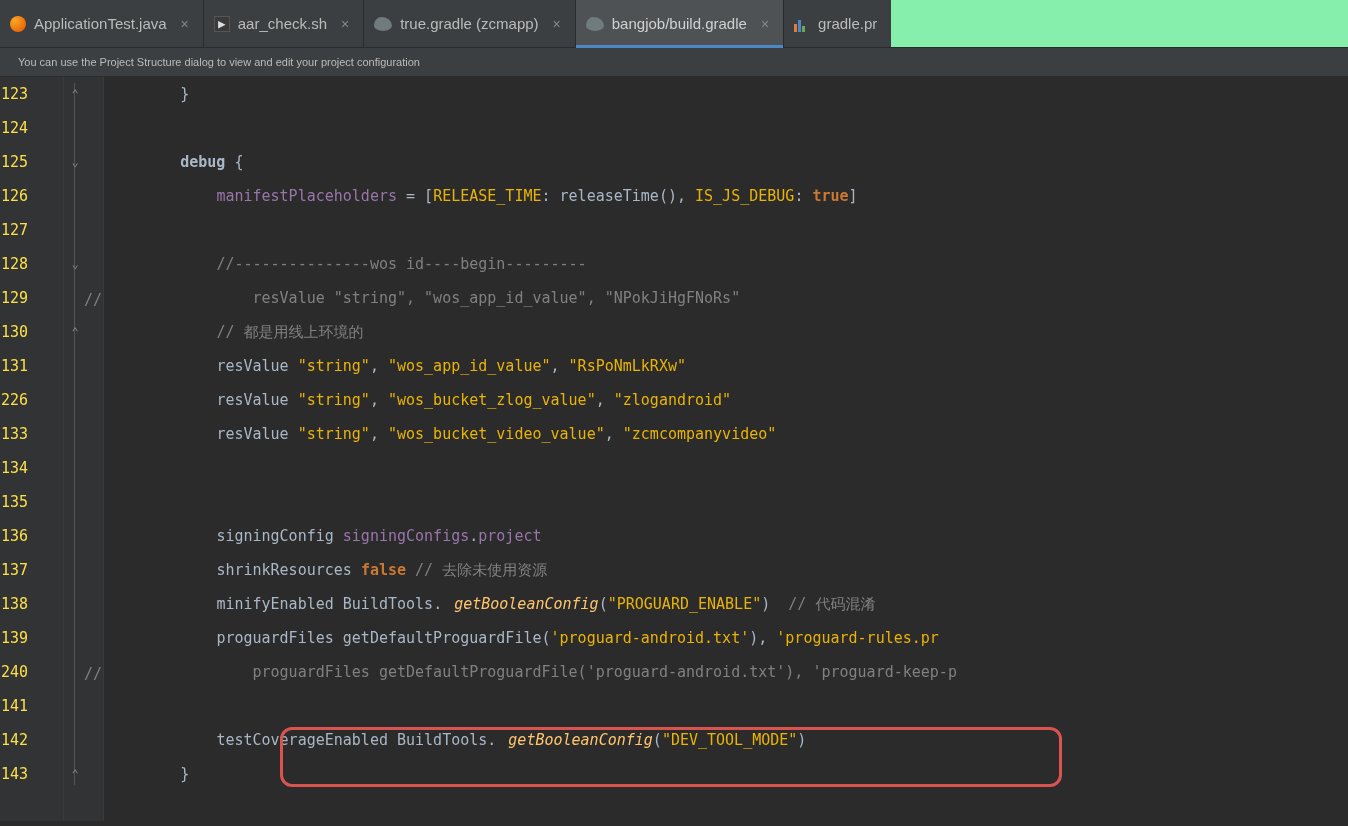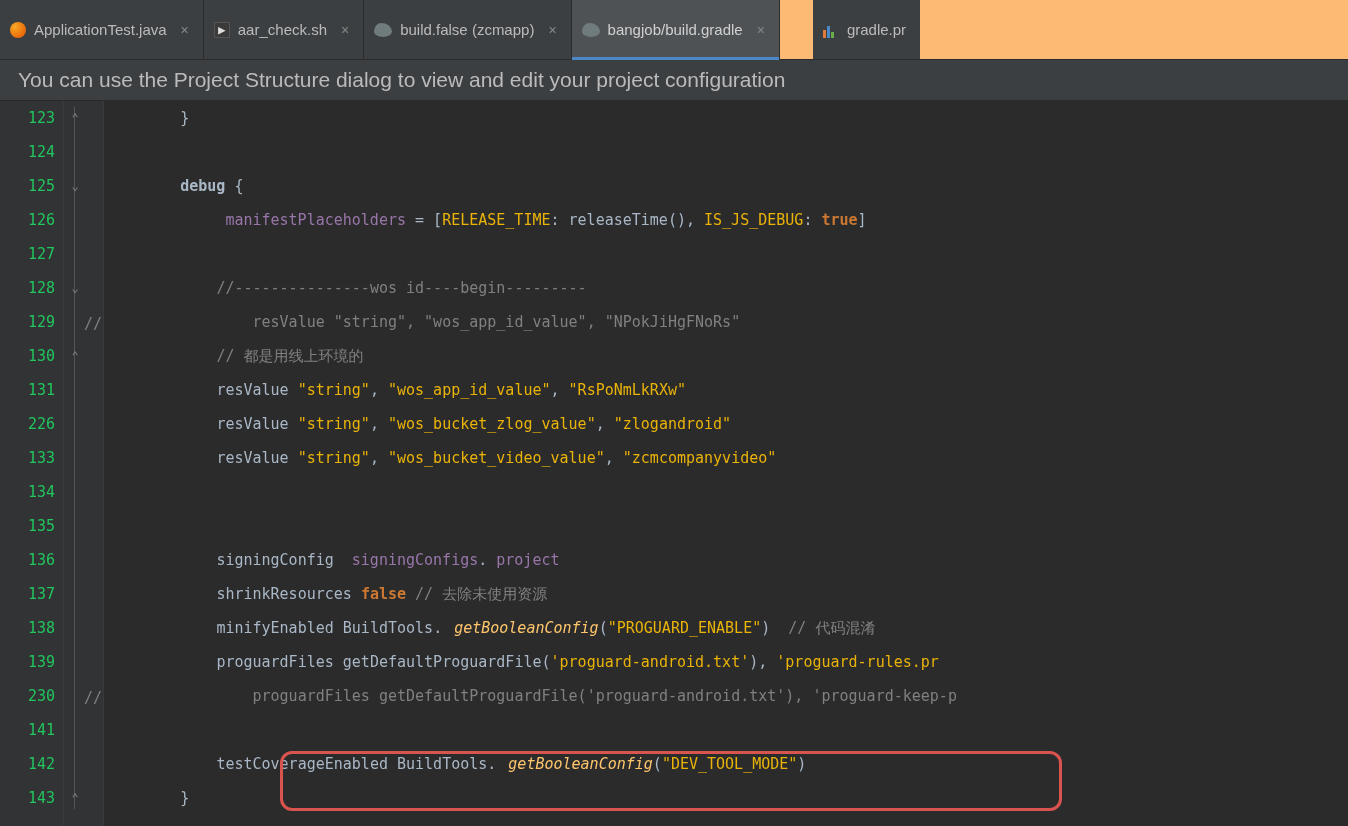--- a/index.html
+++ b/index.html
@@ -7,22 +7,22 @@
     background: #2b2b2b;
     font-family: "Menlo", "Consolas", monospace;
     font-size: 15px;
     color: #a9b7c6;
     overflow: hidden;
     width: 1348px;
     height: 826px;
   }
   .tab-bar {
     display: flex;
-    background: #fdba74;
-    height: 60px;
+    background: #86efac;
+    height: 48px;
     align-items: stretch;
     border-bottom: 1px solid #2b2b2b;
   }
   .tab {
     display: flex;
     align-items: center;
     padding: 0 14px 0 10px;
     border-right: 1px solid #2b2b2b;
     background: #3c3f41;
     color: #bbbbbb;
@@ -79,35 +79,34 @@
   .icon-chart span{width:3px;}
   .icon-chart span:nth-child(1){height:8px;background:#e07b3c;}
   .icon-chart span:nth-child(2){height:12px;background:#4a88c7;}
   .icon-chart span:nth-child(3){height:6px;background:#6aab4c;}
 
   .info-bar {
     background: #3c3f41;
     color: #bbbbbb;
     padding: 8px 18px;
     font-family: -apple-system, "Segoe UI", sans-serif;
-    font-size: 21px;
+    font-size: 11px;
     border-bottom: 1px solid #2b2b2b;
   }
 
   .editor {
     display:flex;
     flex:1;
     height: calc(826px - 44px - 38px);
     background:#2b2b2b;
   }
   .gutter {
     background:#313335;
-    color:#22c55e;
-    text-align:right;
-    padding: 0 8px 0 7px;
+    color:#fde047;
+    padding: 0 8px 0 1px;
     user-select:none;
     width: 64px;
     border-right:1px solid #3a3a3a;
     position:relative;
   }
   .fold-col {
     width:40px;
     background:#313335;
     border-right:1px solid #3a3a3a;
     position:relative;
@@ -116,21 +115,21 @@
   .code-col {
     flex:1;
     padding-left: 4px;
     position:relative;
   }
   .code-line { height:34px; line-height:34px; white-space:pre; }
 
   
   .kw   { color:#cc7832; font-weight:bold; }
   .fn   { color:#a9b7c6; }
-  .field{ color:#9876aa;margin-left:9px; }
+  .field{ color:#9876aa; }
   .str  { color:#eab308; }
   .cmt  { color:#808080; }
   .call { color:#ffc66d; font-style:italic;margin-left:12px; }
   .plain{ color:#a9b7c6; }
 
   .highlight-box {
     position:absolute;
     left: 176px;
     top: calc(34px * 19 + 4px);
     width: 782px;
@@ -163,29 +162,29 @@
     <span>ApplicationTest.java</span>
     <span class="close">×</span>
   </div>
   <div class="tab">
     <span class="icon-sh">▶</span>
     <span>aar_check.sh</span>
     <span class="close">×</span>
   </div>
   <div class="tab">
     <span class="icon-gradle"></span>
-    <span>build.false (zcmapp)</span>
+    <span>true.gradle (zcmapp)</span>
     <span class="close">×</span>
   </div>
   <div class="tab active">
     <span class="icon-gradle"></span>
     <span>bangjob/build.gradle</span>
     <span class="close">×</span>
   </div>
-  <div class="tab" style="border-right:none;margin-left:33px;">
+  <div class="tab" style="border-right:none;">
     <span class="icon-chart">
         <span></span>
         <span></span>
         <span></span>
       </span>
     <span>gradle.pr</span>
   </div>
 </div>
 
 <div class="info-bar">
@@ -205,21 +204,21 @@
     <div class="lineno">130</div>
     <div class="lineno">131</div>
     <div class="lineno">226</div>
     <div class="lineno">133</div>
     <div class="lineno">134</div>
     <div class="lineno">135</div>
     <div class="lineno">136</div>
     <div class="lineno">137</div>
     <div class="lineno">138</div>
     <div class="lineno">139</div>
-    <div class="lineno">230</div>
+    <div class="lineno">240</div>
     <div class="lineno">141</div>
     <div class="lineno">142</div>
     <div class="lineno">143</div>
   </div>
 
   <div class="fold-col">
     <div class="fold-line" style="top:6px;height:702px;"></div>
     <span class="fold-icon" style="top:10px;">⌃</span>
     <span class="fold-icon" style="top:78px;">⌄</span>
     <span class="fold-icon" style="top:180px;">⌄</span>

